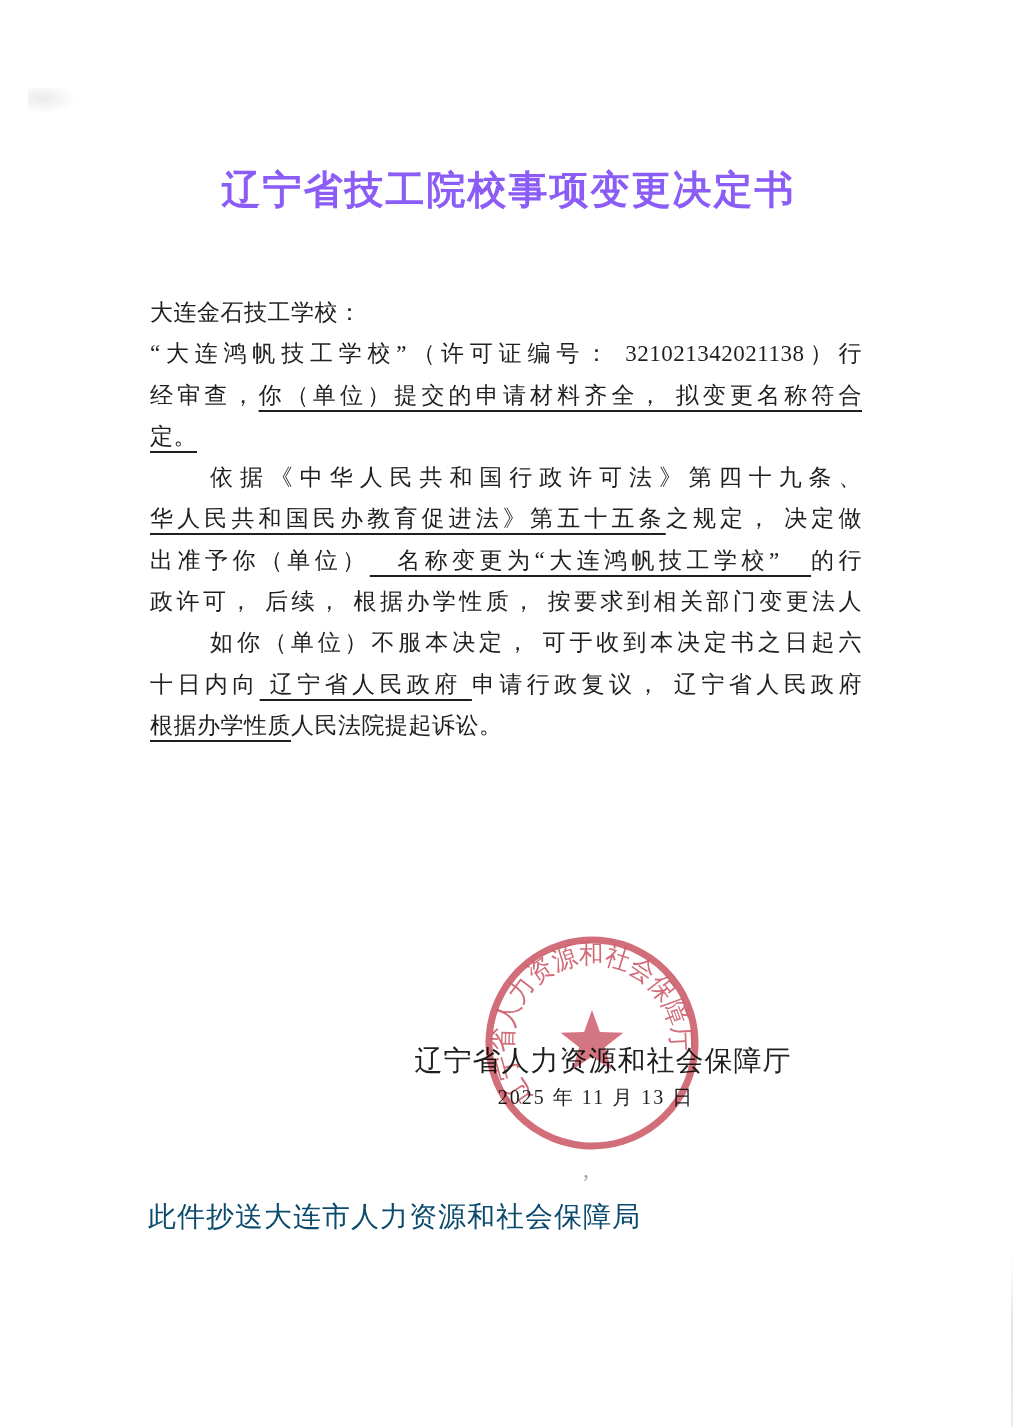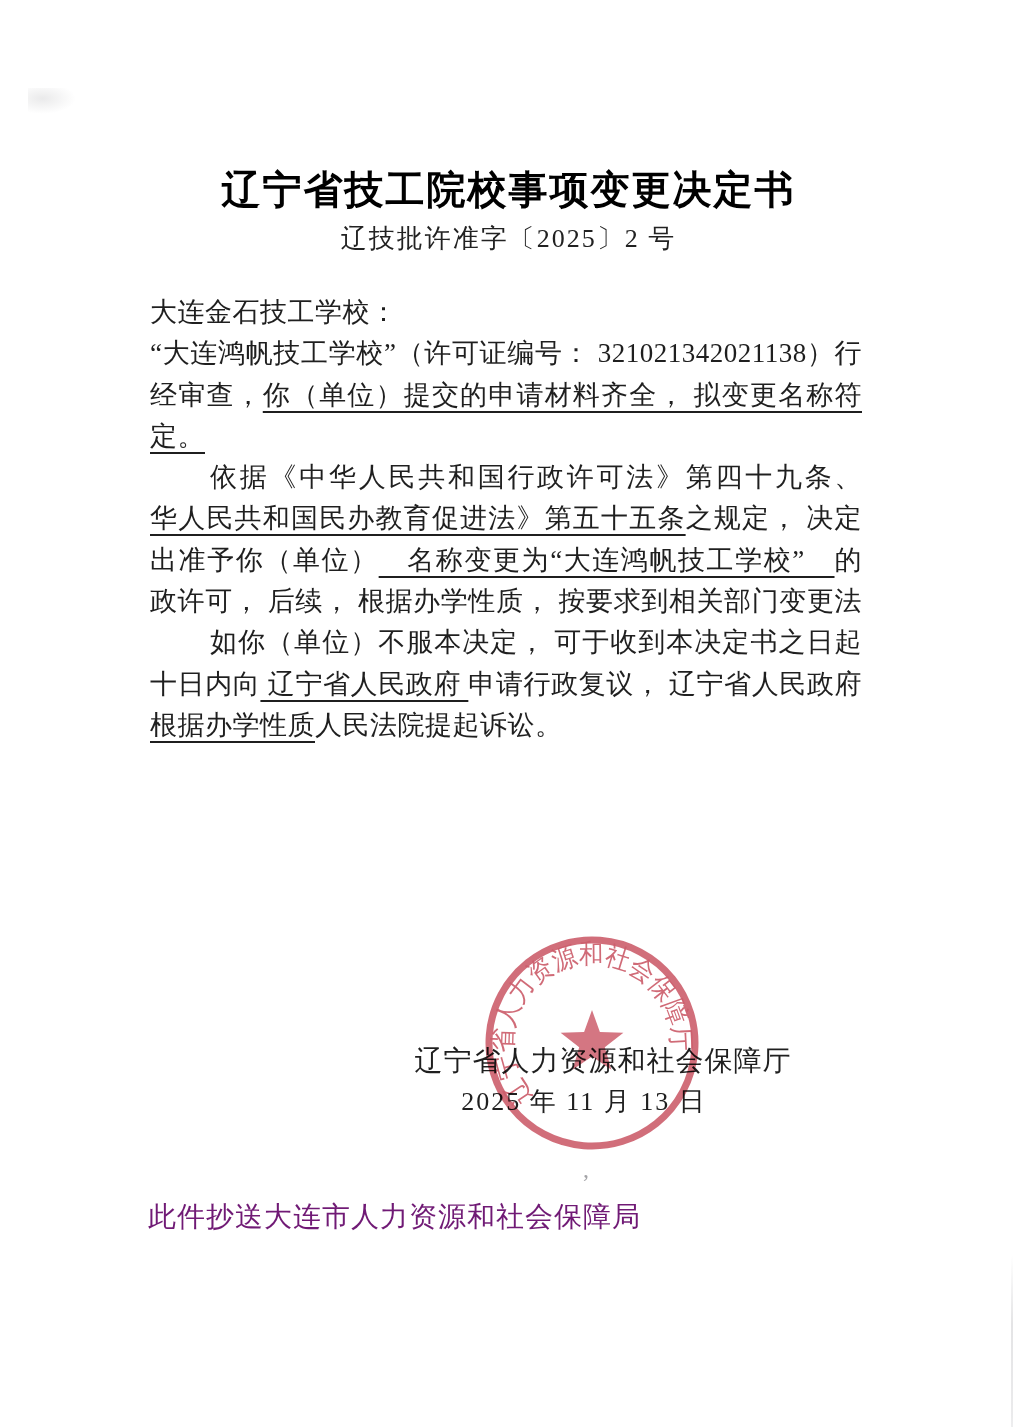--- a/index.html
+++ b/index.html
@@ -9,31 +9,31 @@
     margin:0 auto;
     background:#ffffff;
     overflow:hidden;
     font-family:"Liberation Serif","DejaVu Serif",serif;
     color:#1e1e1e;
   }
   .doc-title{
     position:absolute;top:163px;left:0;width:100%;
     text-align:center;
     font-size:39px;font-weight:700;letter-spacing:2px;
-    color:#000000;
+    color:#8b5cf6;
   }
   .doc-number{
     position:absolute;top:221px;left:0;width:100%;
     text-align:center;
     font-size:26px;letter-spacing:2px;
     color:#222;
   }
   .body-text{
     position:absolute;left:150px;top:292px;width:712px;
-    font-size:27px;
+    font-size:23px;
     color:#1f1f1f;
   }
   .line{
     height:41.3px;line-height:41.3px;
     overflow:hidden;
     text-align:justify;
     letter-spacing:0.5px;
   }
   .line.fill{ text-align-last:justify; }
   .line.indent{ text-indent:60px; }
@@ -42,28 +42,28 @@
     text-decoration-thickness:1.6px;
     text-underline-offset:7px;
     text-decoration-skip-ink:none;
   }
   .sig-org{
     position:absolute;top:1042px;left:603px;transform:translateX(-50%);
     font-size:28px;letter-spacing:1px;white-space:nowrap;
     color:#1f1f1f;z-index:2;
   }
   .sig-date{
-    position:absolute;top:1084px;left:584px;transform:translateX(-50%);
-    font-size:26px;letter-spacing:2px;white-space:nowrap;
+    position:absolute;top:1084px;left:596px;transform:translateX(-50%);
+    font-size:20px;letter-spacing:2px;white-space:nowrap;
     color:#1f1f1f;z-index:2;
   }
   .cc-note{
     position:absolute;top:1198px;left:148px;
     font-size:28px;letter-spacing:1px;
-    color:#701a75;
+    color:#0c4a6e;
   }
   .seal{
     position:absolute;left:478px;top:929px;width:228px;height:228px;
     mix-blend-mode:multiply;
     opacity:0.92;
     z-index:3;
     filter:blur(0.3px);
   }
   
   .artifact-a{
@@ -83,21 +83,20 @@
   }
 </style>
 </head>
 <body>
 
 <div class="page">
 
   <div class="artifact-a"></div>
 
   <div class="doc-title">辽宁省技工院校事项变更决定书</div>
-  <div class="doc-number">辽技批许准字〔2025〕2 号</div>
 
   <div class="body-text">
       <div class="line"><span>大连金石技工学校：</span></div>
       <div class="line fill"><span>“大连鸿帆技工学校”（许可证编号： 321021342021138）行</span></div>
       <div class="line fill"><span>经审查，</span><span class="u">你（单位）提交的申请材料齐全， 拟变更名称符合</span></div>
       <div class="line"><span class="u">定。</span></div>
       <div class="line fill indent"><span>依据《中华人民共和国行政许可法》第四十九条、</span></div>
       <div class="line fill"><span class="u">华人民共和国民办教育促进法》第五十五条</span><span>之规定， 决定做</span></div>
       <div class="line fill"><span>出准予你（单位）</span><span class="u">　名称变更为“大连鸿帆技工学校”　</span><span>的行</span></div>
       <div class="line fill"><span>政许可， 后续， 根据办学性质， 按要求到相关部门变更法人</span></div>

